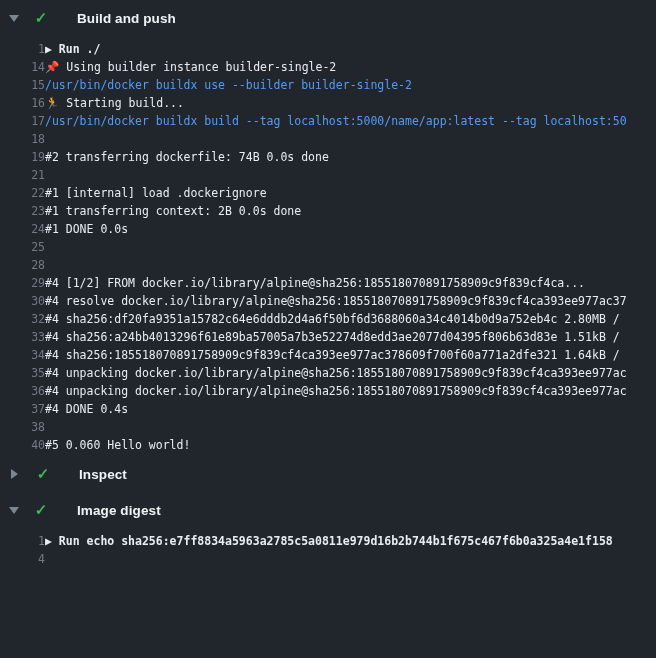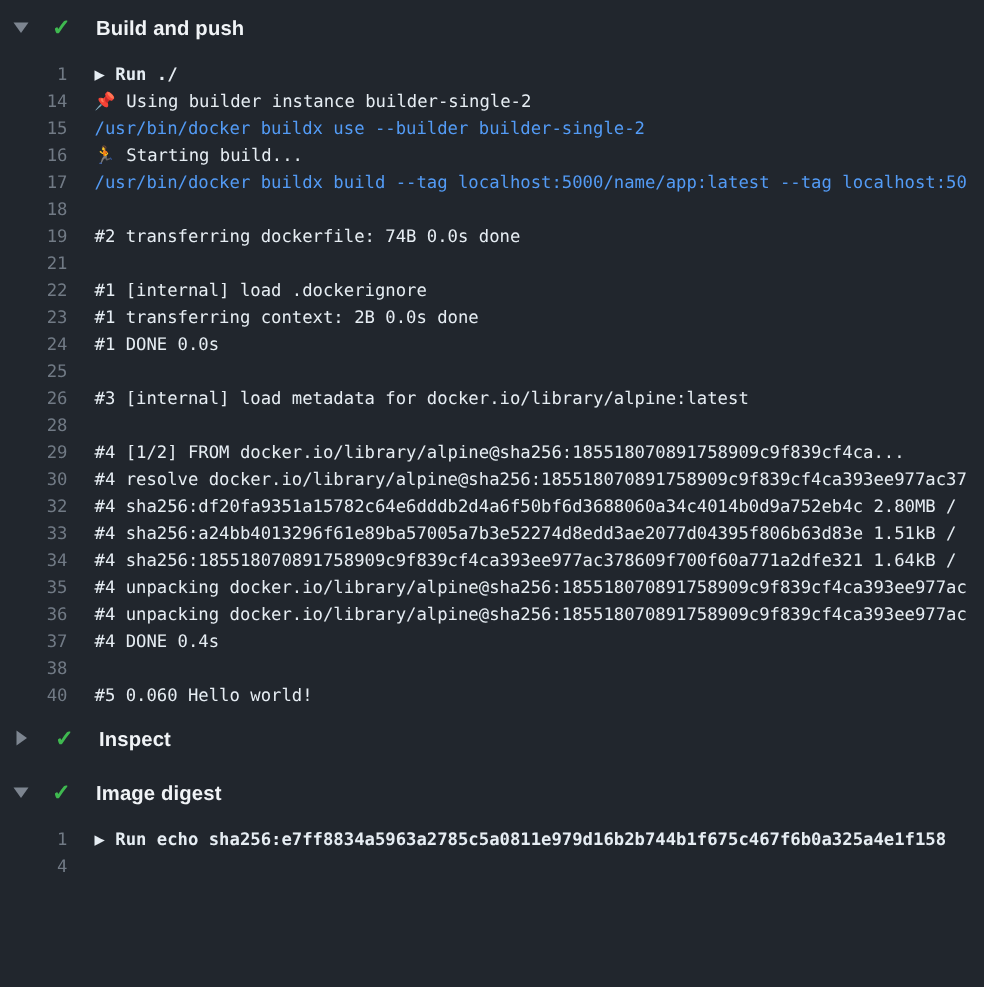--- a/index.html
+++ b/index.html
@@ -22,33 +22,33 @@
   .sec-header[data-state="collapsed"] .tri{
     border-top:5px solid transparent;border-bottom:5px solid transparent;
     border-left:7px solid #7d8590;border-right:none;
     margin-left:2px;margin-right:3px;
   }
   .check{
     flex:none;color:#3fb950;font-weight:bold;font-size:15px;
     margin-left:14px;width:16px;text-align:center;
   }
   .sec-title{
-    margin-left:15px;color:#f0f3f6;font-weight:bold;font-size:13.5px;
+    margin-left:28px;color:#f0f3f6;font-weight:bold;font-size:13.5px;
     letter-spacing:.1px;
   }
   .sec-lines{padding:8px 0 6px 0;overflow:hidden;}
   .row{
     display:flex;height:18px;line-height:18px;white-space:pre;overflow:hidden;
     font-family:"DejaVu Sans Mono","Liberation Mono",monospace;font-size:11.5px;
   }
   .num{
     flex:none;display:inline-block;width:45px;text-align:right;
     color:#717a85;cursor:pointer;
   }
-  .txt{margin-left:18px;color:#e6edf3;}
+  .txt{color:#e6edf3;}
   .txt.command{color:#539bf5;font-weight:400;}
   .txt.group{font-weight:600;cursor:pointer;}
 </style>
 </head>
 <body>
 
 <div class="log-viewer">
 
   <section>
     <div class="sec-header" data-state="expanded">
@@ -62,21 +62,20 @@
         <div class="row"><span class="num">15</span><span class="txt command">/usr/bin/docker buildx use --builder builder-single-2</span></div>
         <div class="row"><span class="num">16</span><span class="txt output">🏃 Starting build...</span></div>
         <div class="row"><span class="num">17</span><span class="txt command">/usr/bin/docker buildx build --tag localhost:5000/name/app:latest --tag localhost:50</span></div>
         <div class="row"><span class="num">18</span></div>
         <div class="row"><span class="num">19</span><span class="txt output">#2 transferring dockerfile: 74B 0.0s done</span></div>
         <div class="row"><span class="num">21</span><span class="txt output"></span></div>
         <div class="row"><span class="num">22</span><span class="txt output">#1 [internal] load .dockerignore</span></div>
         <div class="row"><span class="num">23</span><span class="txt output">#1 transferring context: 2B 0.0s done</span></div>
         <div class="row"><span class="num">24</span><span class="txt output">#1 DONE 0.0s</span></div>
         <div class="row"><span class="num">25</span><span class="txt output"></span></div>
-        <div class="row"><span class="num">26</span><span class="txt output">#3 [internal] load metadata for docker.io/library/alpine:latest</span></div>
         <div class="row"><span class="num">28</span><span class="txt output"></span></div>
         <div class="row"><span class="num">29</span><span class="txt output">#4 [1/2] FROM docker.io/library/alpine@sha256:185518070891758909c9f839cf4ca...</span></div>
         <div class="row"><span class="num">30</span><span class="txt output">#4 resolve docker.io/library/alpine@sha256:185518070891758909c9f839cf4ca393ee977ac37</span></div>
         <div class="row"><span class="num">32</span><span class="txt output">#4 sha256:df20fa9351a15782c64e6dddb2d4a6f50bf6d3688060a34c4014b0d9a752eb4c 2.80MB / </span></div>
         <div class="row"><span class="num">33</span><span class="txt output">#4 sha256:a24bb4013296f61e89ba57005a7b3e52274d8edd3ae2077d04395f806b63d83e 1.51kB / </span></div>
         <div class="row"><span class="num">34</span><span class="txt output">#4 sha256:185518070891758909c9f839cf4ca393ee977ac378609f700f60a771a2dfe321 1.64kB / </span></div>
         <div class="row"><span class="num">35</span><span class="txt output">#4 unpacking docker.io/library/alpine@sha256:185518070891758909c9f839cf4ca393ee977ac</span></div>
         <div class="row"><span class="num">36</span><span class="txt output">#4 unpacking docker.io/library/alpine@sha256:185518070891758909c9f839cf4ca393ee977ac</span></div>
         <div class="row"><span class="num">37</span><span class="txt output">#4 DONE 0.4s</span></div>
         <div class="row"><span class="num">38</span><span class="txt output"></span></div>

